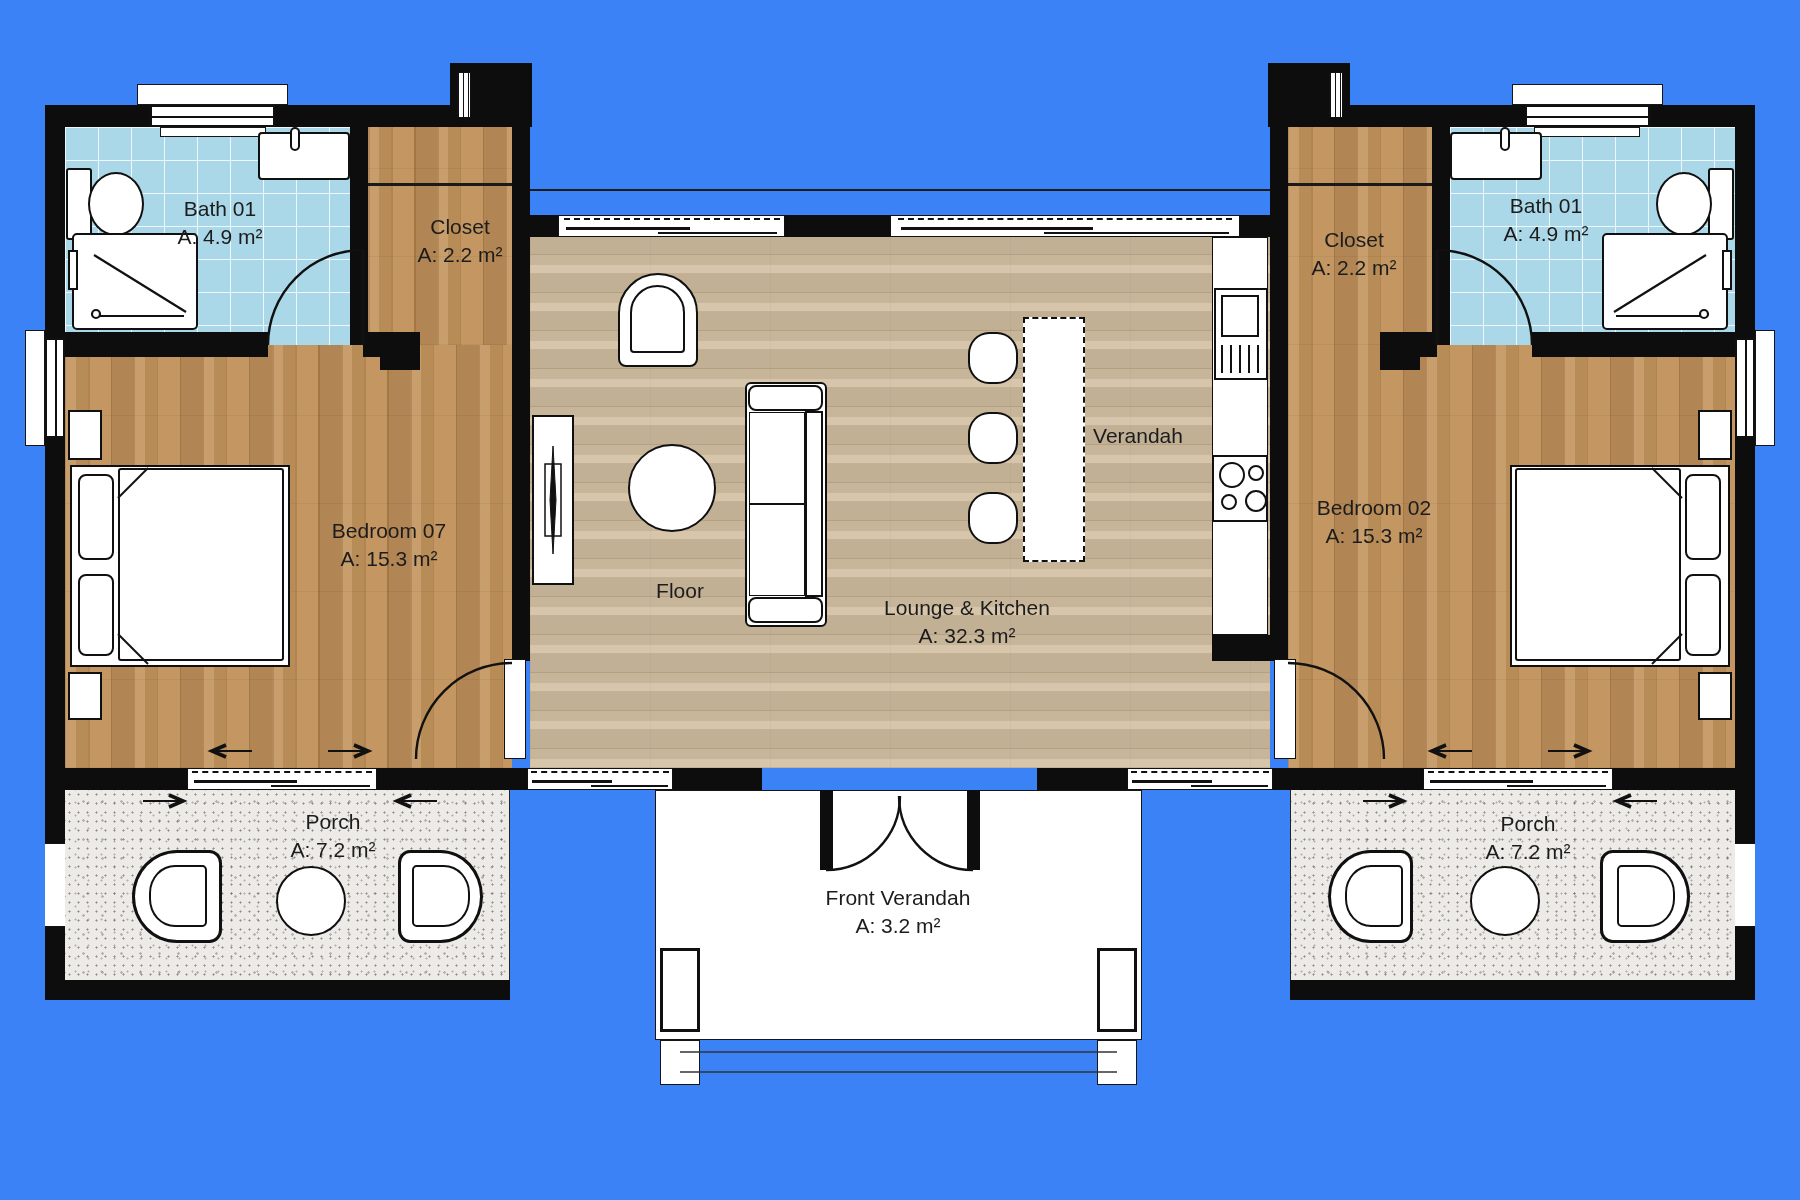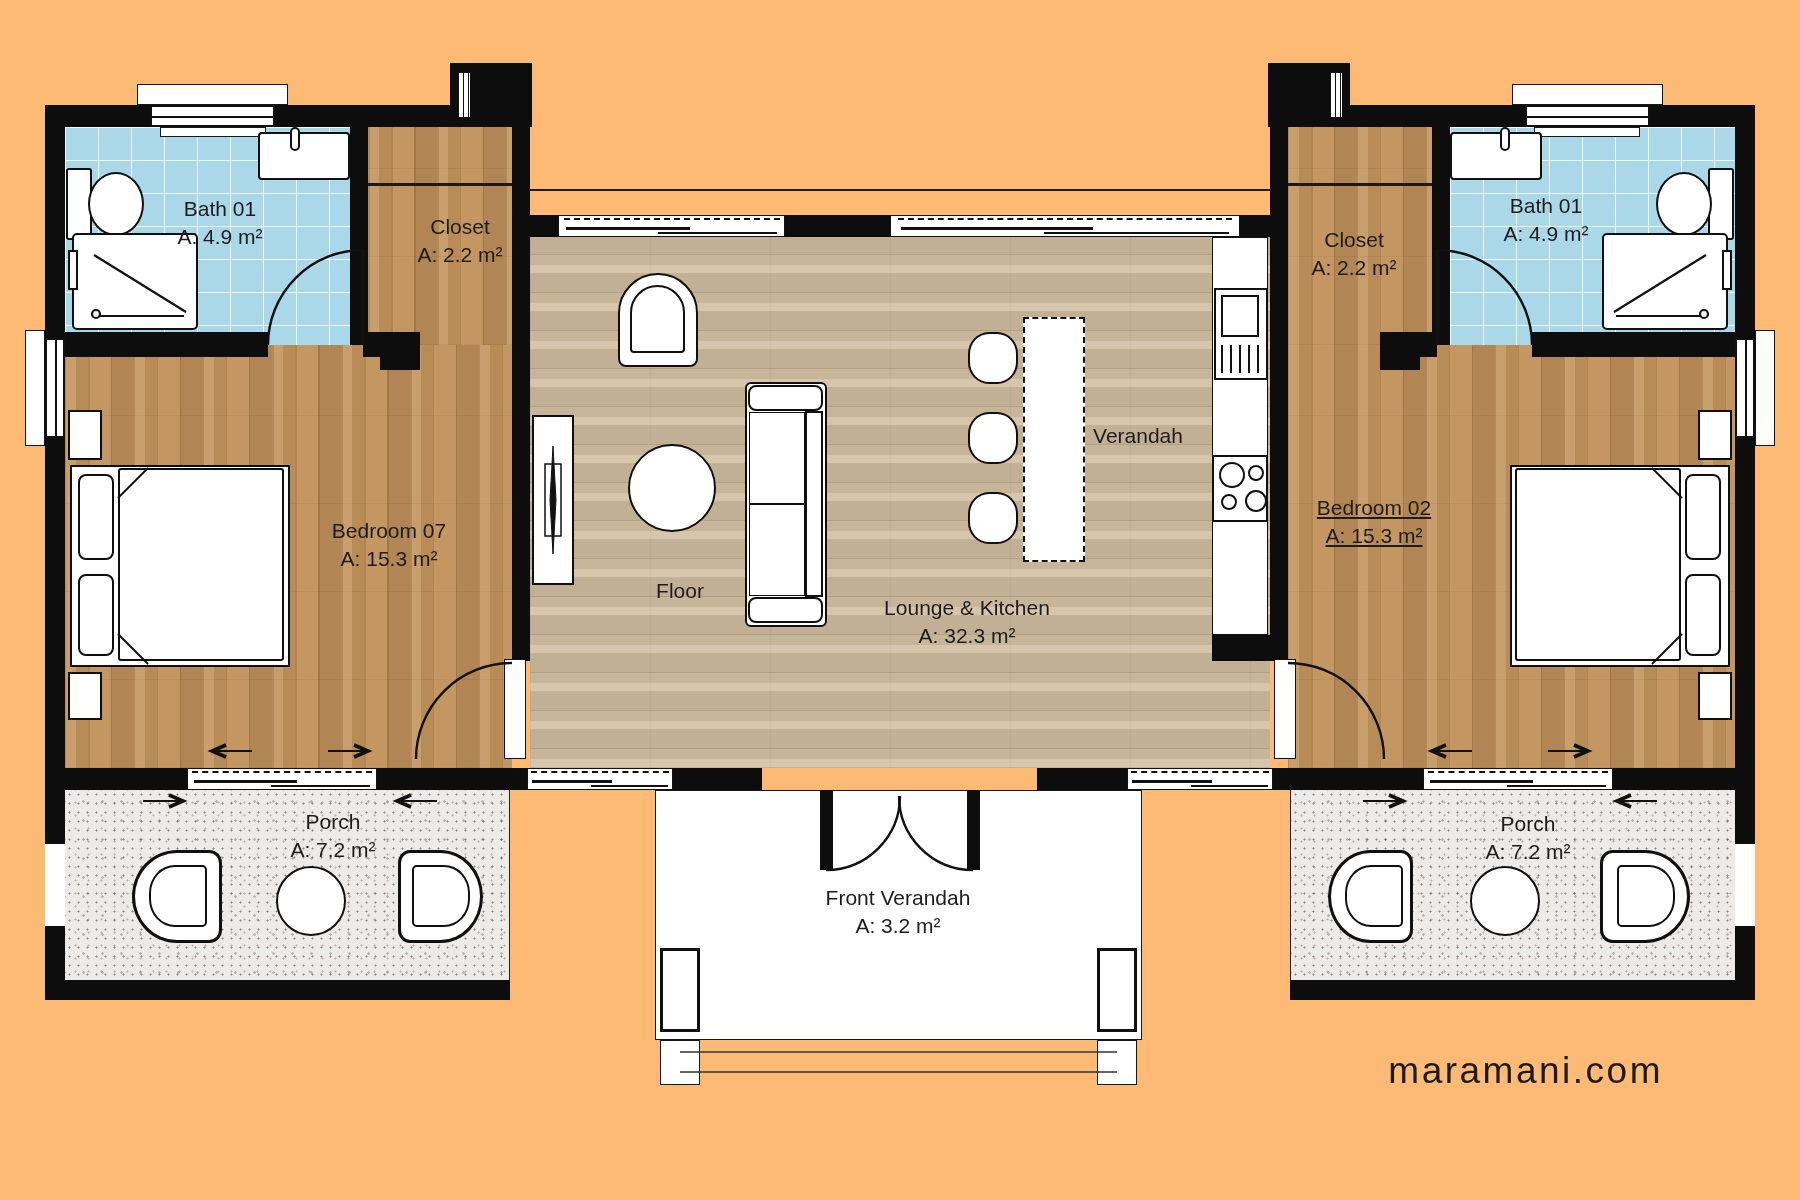--- a/index.html
+++ b/index.html
@@ -1,16 +1,16 @@
 <!DOCTYPE html>
 <html><head>
 <meta charset="utf-8">
 <style>
   html,body{margin:0;padding:0;background:#fff;}
-  #canvas{position:relative;width:1800px;height:1200px;background:#fdba74;overflow:hidden;
+  #canvas{position:relative;width:1800px;height:1200px;background:#3b82f6;overflow:hidden;
           font-family:"Liberation Sans",sans-serif;}
   
   .floor{position:absolute;z-index:1;box-sizing:border-box;}
   .wood-dark{background-color:#c2935c;
     background-image:
       repeating-linear-gradient(90deg,rgba(110,65,20,.22) 0 1.5px,transparent 1.5px 23px),
       repeating-linear-gradient(90deg,rgba(255,255,255,.10) 0 11px,rgba(0,0,0,.05) 11px 23px,rgba(255,255,255,.04) 23px 46px,rgba(0,0,0,.09) 46px 69px),
       repeating-linear-gradient(0deg,rgba(0,0,0,.05) 0 1px,transparent 1px 88px);}
   .wood-light{background-color:#d2bfa2;
     background-image:
@@ -322,26 +322,25 @@
     <div>A: 3.2 m²</div>
   </div>
   <div class="rlabel" style="left:1354px;top:226px;">
     <div>Closet</div>
     <div>A: 2.2 m²</div>
   </div>
   <div class="rlabel" style="left:1546px;top:192px;">
     <div>Bath 01</div>
     <div>A: 4.9 m²</div>
   </div>
-  <div class="rlabel" style="left:1374px;top:494px;text-decoration:underline;">
+  <div class="rlabel" style="left:1374px;top:494px;">
     <div>Bedroom 02</div>
     <div>A: 15.3 m²</div>
   </div>
   <div class="rlabel" style="left:1528px;top:810px;">
     <div>Porch</div>
     <div>A: 7.2 m²</div>
   </div>
 
   <div id="brand">
-    <div class="webtxt">maramani.com</div>
   </div>
 
 </div>
 
 </body></html>

